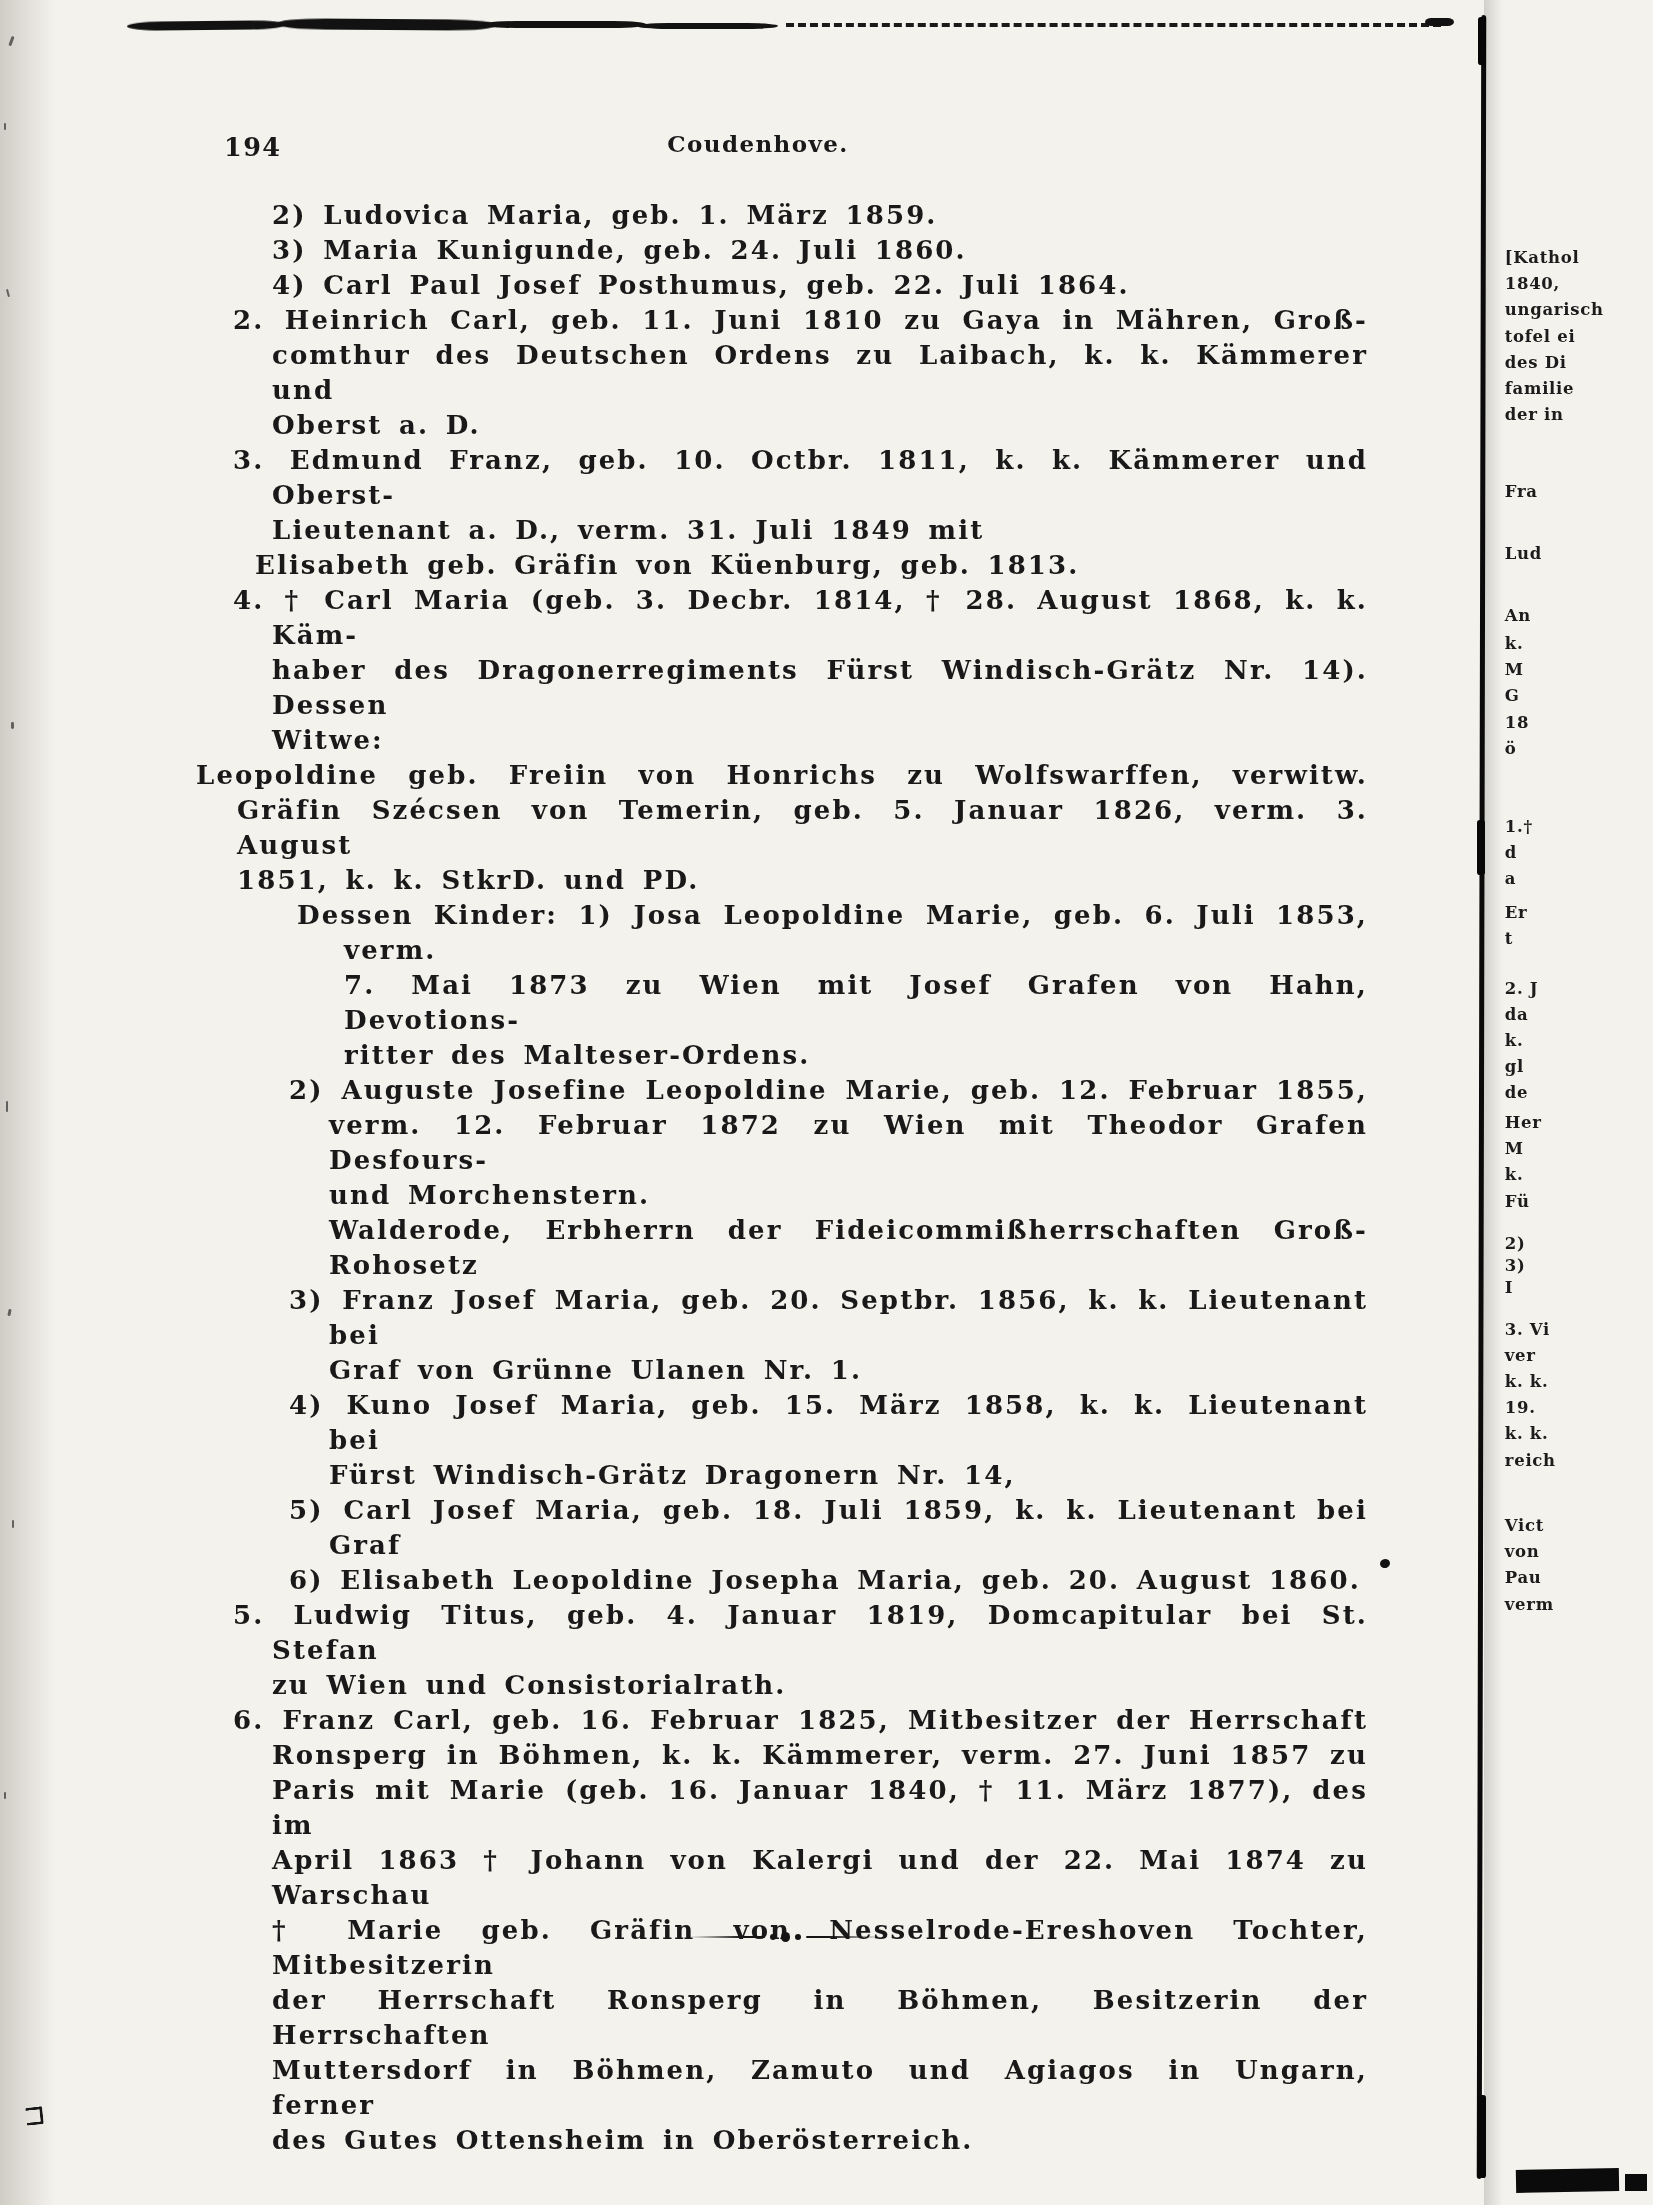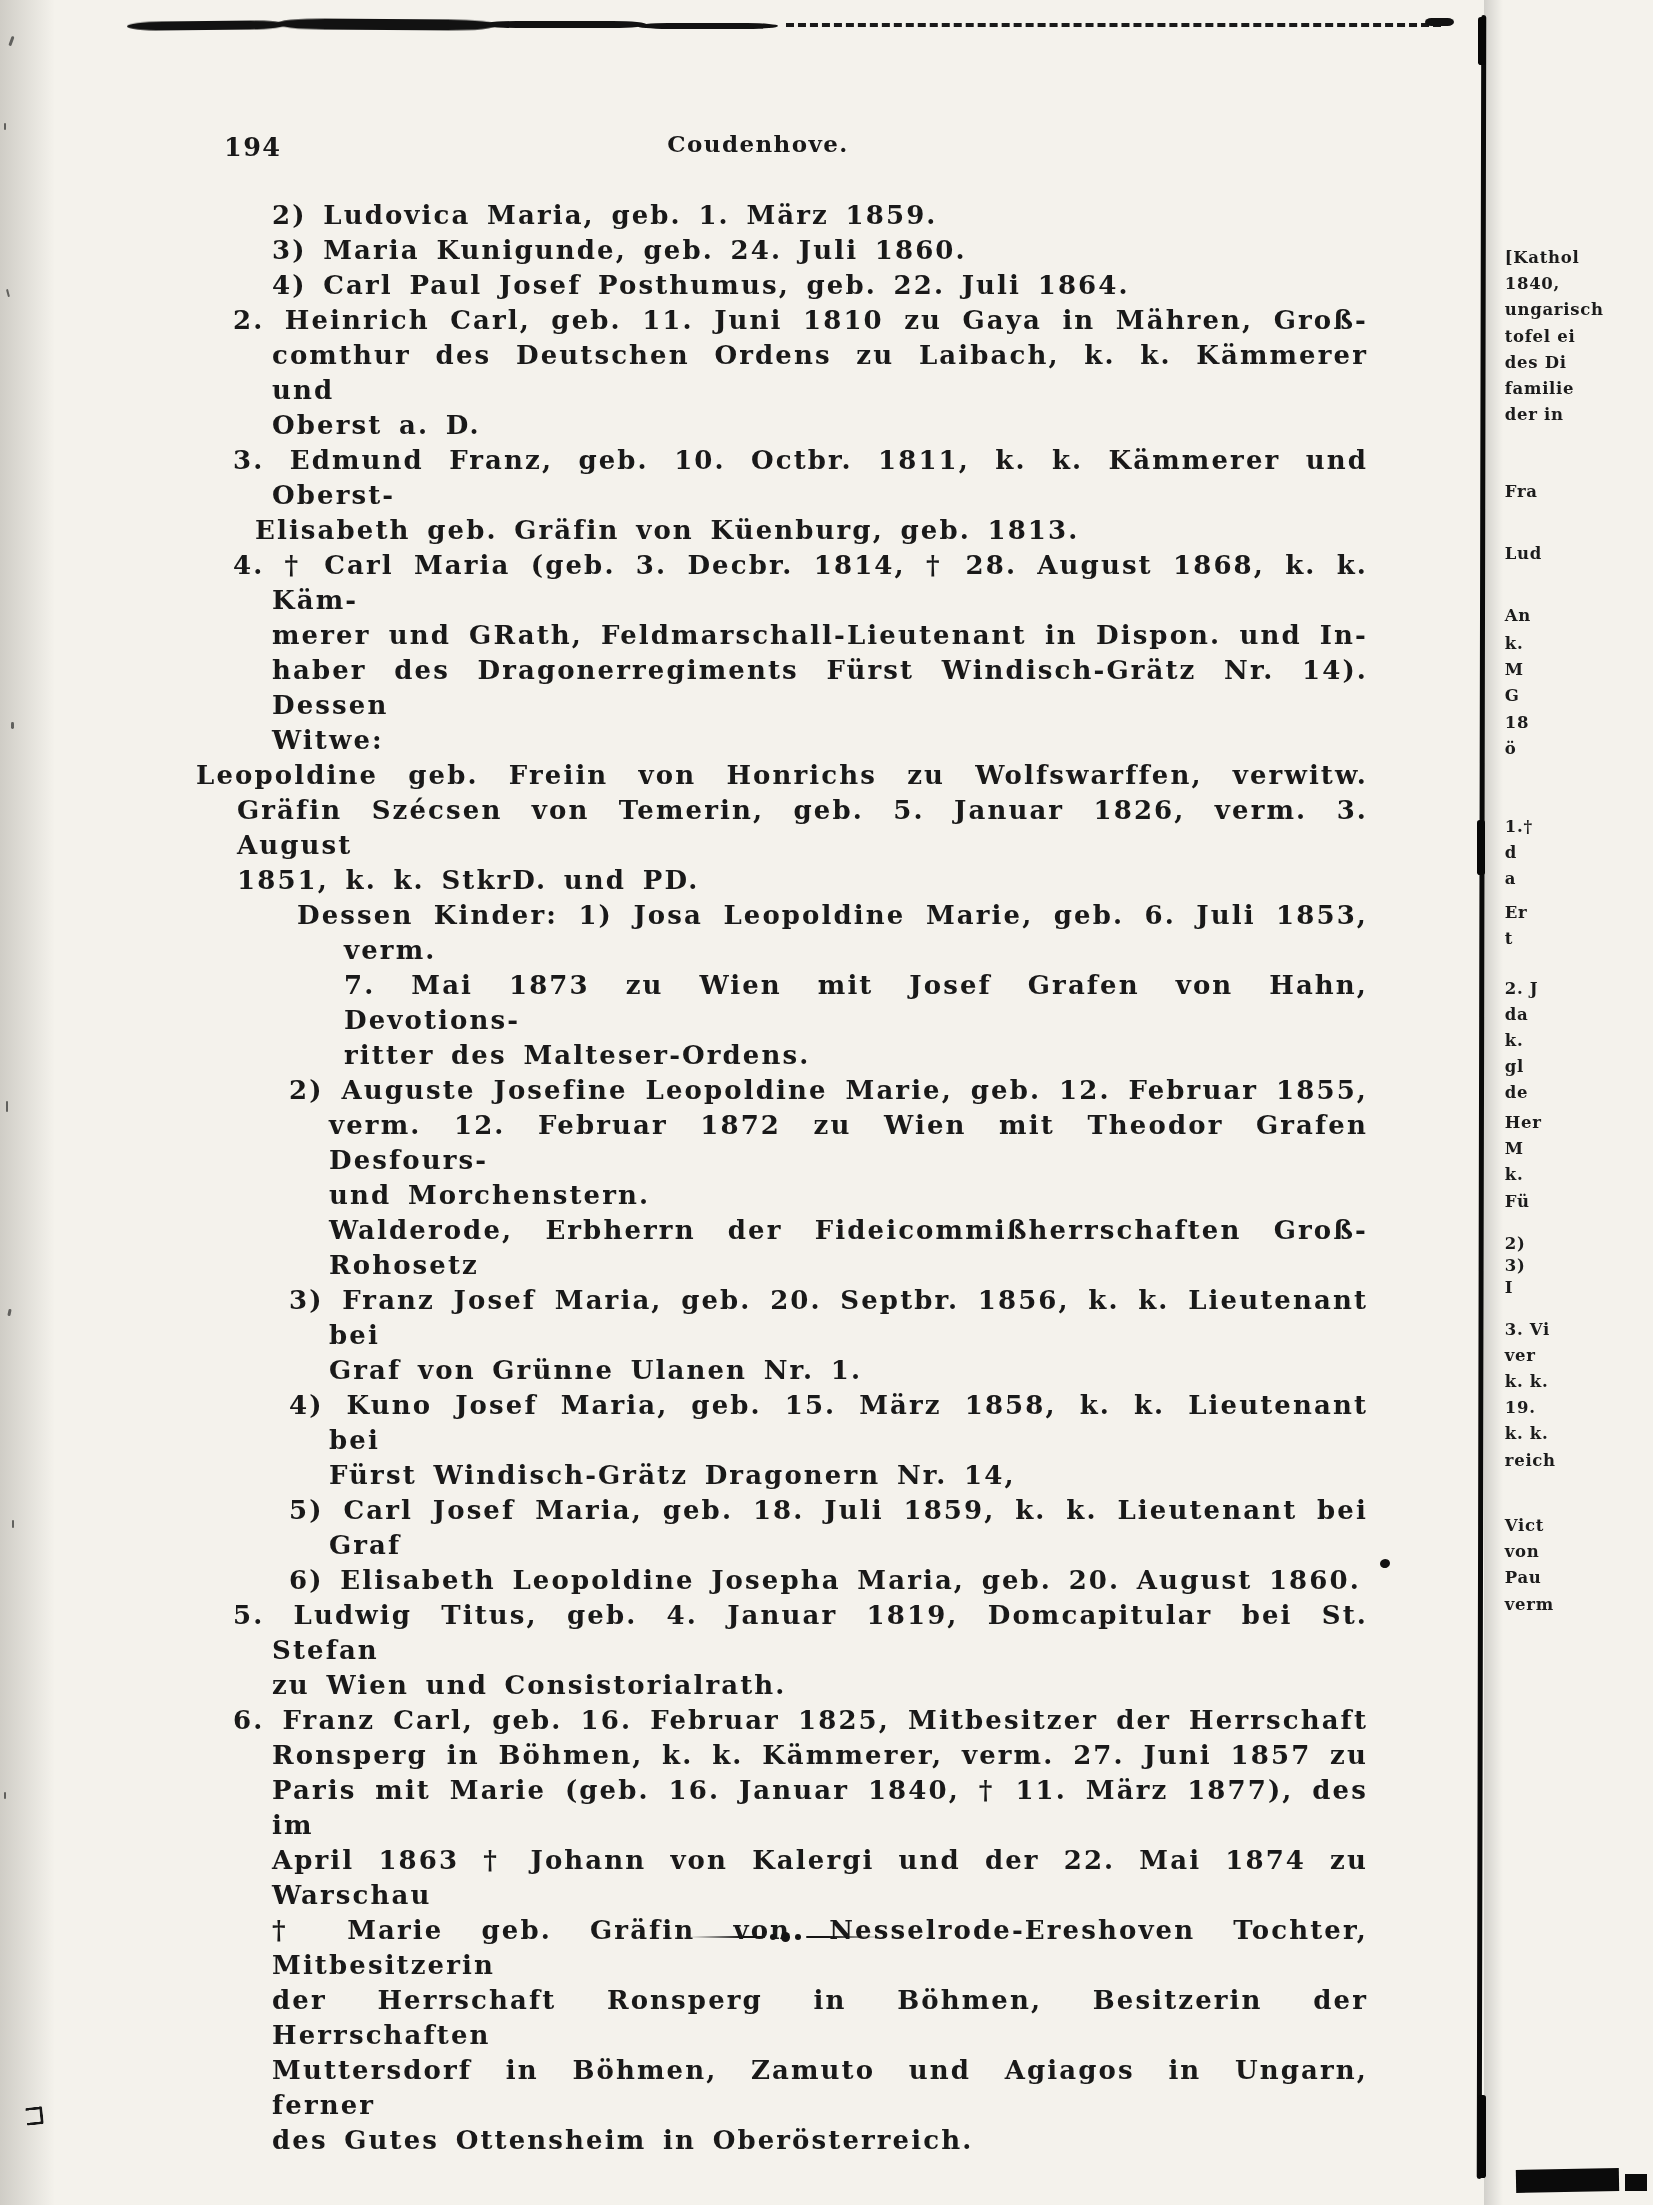--- a/index.html
+++ b/index.html
@@ -114,27 +114,27 @@
       <div class="para sub1">
         <div class="tl last">4) Carl Paul Josef Posthumus, geb. 22. Juli 1864.</div>
       </div>
       <div class="para num">
         <div class="tl">2. Heinrich Carl, geb. 11. Juni 1810 zu Gaya in Mähren, Groß-</div>
         <div class="tl">comthur des Deutschen Ordens zu Laibach, k. k. Kämmerer und</div>
         <div class="tl last">Oberst a. D.</div>
       </div>
       <div class="para num">
         <div class="tl">3. Edmund Franz, geb. 10. Octbr. 1811, k. k. Kämmerer und Oberst-</div>
+        <div class="tl last">Lieutenant a. D., verm. 31. Juli 1849 mit</div>
       </div>
       <div class="para elis">
         <div class="tl last">Elisabeth geb. Gräfin von Küenburg, geb. 1813.</div>
       </div>
       <div class="para num">
         <div class="tl">4. † Carl Maria (geb. 3. Decbr. 1814, † 28. August 1868, k. k. Käm-</div>
-        <div class="tl">merer und GRath, Feldmarschall-Lieutenant in Dispon. und In-</div>
         <div class="tl">haber des Dragonerregiments Fürst Windisch-Grätz Nr. 14). Dessen</div>
         <div class="tl last">Witwe:</div>
       </div>
       <div class="para leo">
         <div class="tl">Leopoldine geb. Freiin von Honrichs zu Wolfswarffen, verwitw.</div>
         <div class="tl">Gräfin Szécsen von Temerin, geb. 5. Januar 1826, verm. 3. August</div>
         <div class="tl last">1851, k. k. StkrD. und PD.</div>
       </div>
       <div class="para dkinder">
         <div class="tl">Dessen Kinder: 1) Josa Leopoldine Marie, geb. 6. Juli 1853, verm.</div>

